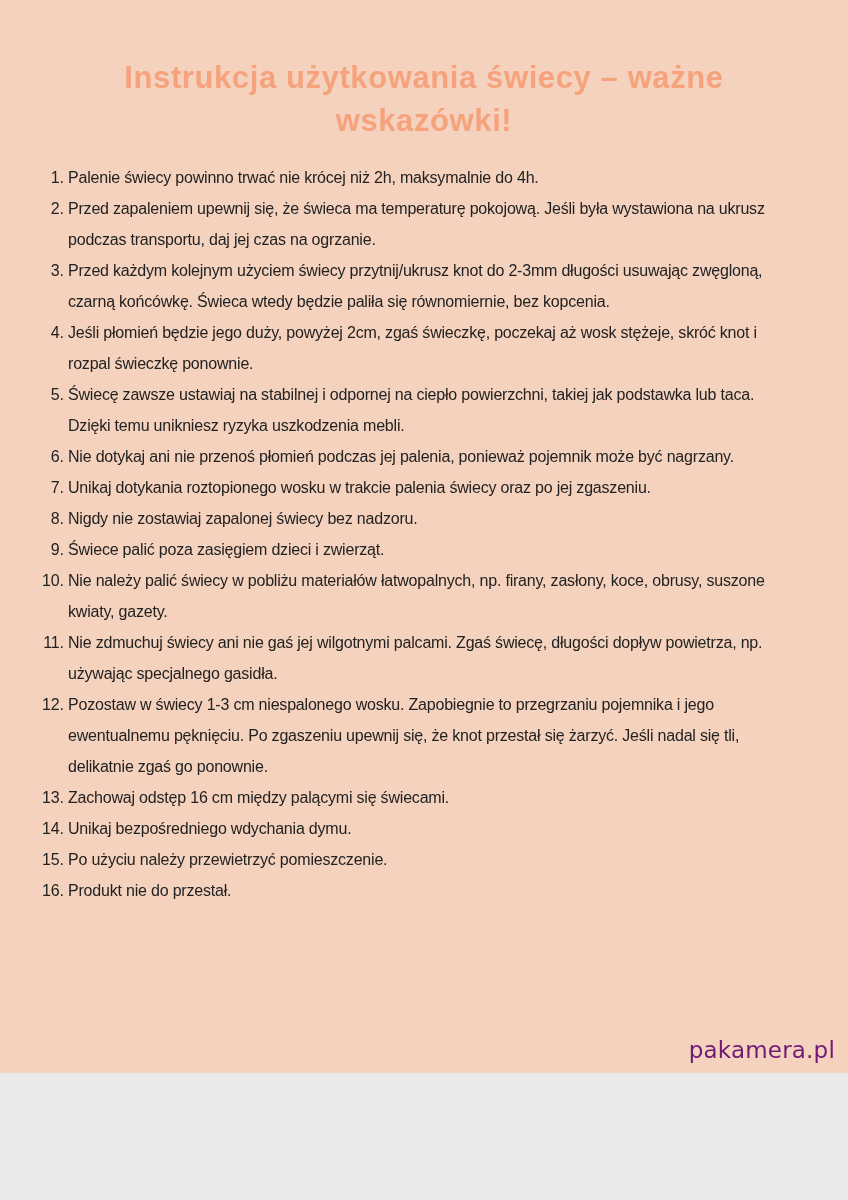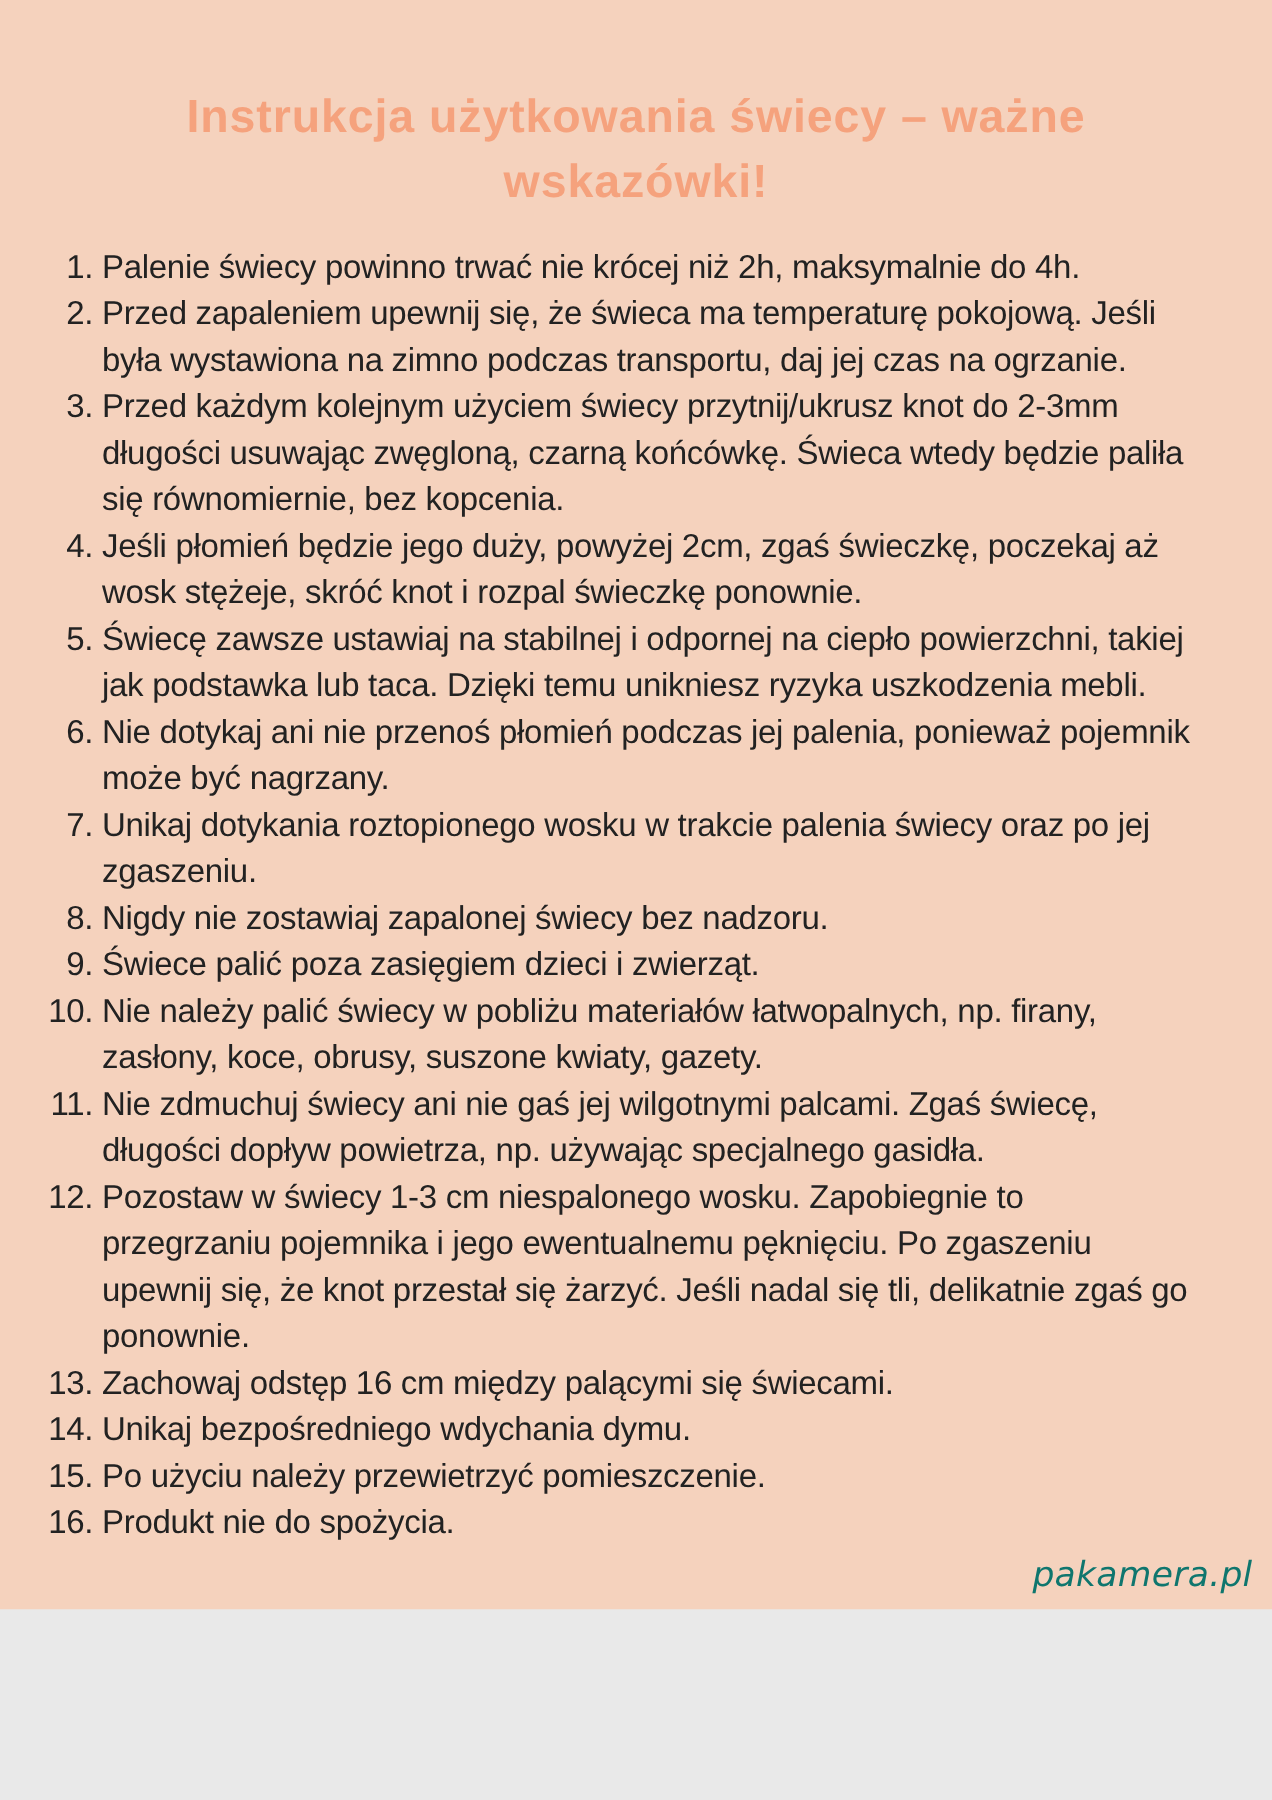--- a/index.html
+++ b/index.html
@@ -25,61 +25,60 @@
     color: #F5A27D;
     font-size: 31px;
     line-height: 43px;
     font-weight: 700;
     letter-spacing: 0.6px;
   }
   .instructions {
     margin: 20px 0 0 0;
     padding: 0 54px 0 68px;
     color: #222222;
-    font-size: 22px;
+    font-size: 16px;
     line-height: 31px;
     letter-spacing: -0.2px;
   }
   .instructions li {
     margin: 0;
     padding: 0;
   }
   .brand {
     position: absolute;
     right: 13px;
     bottom: 10px;
-    color: #0f766e;
+    color: #701a75;
     font-family: "DejaVu Sans", sans-serif;
     font-size: 23px;
     font-weight: 500;
     letter-spacing: 0.2px;
-    font-style: italic;
   }
 </style>
 </head>
 <body>
 
 <div class="page">
 
   <h1 class="title">Instrukcja użytkowania świecy – ważne wskazówki!</h1>
 
   <ol class="instructions">
     <li>Palenie świecy powinno trwać nie krócej niż 2h, maksymalnie do 4h.</li>
-    <li>Przed zapaleniem upewnij się, że świeca ma temperaturę pokojową. Jeśli była wystawiona na zimno podczas transportu, daj jej czas na ogrzanie.</li>
+    <li>Przed zapaleniem upewnij się, że świeca ma temperaturę pokojową. Jeśli była wystawiona na ukrusz podczas transportu, daj jej czas na ogrzanie.</li>
     <li>Przed każdym kolejnym użyciem świecy przytnij/ukrusz knot do 2-3mm długości usuwając zwęgloną, czarną końcówkę. Świeca wtedy będzie paliła się równomiernie, bez kopcenia.</li>
     <li>Jeśli płomień będzie jego duży, powyżej 2cm, zgaś świeczkę, poczekaj aż wosk stężeje, skróć knot i rozpal świeczkę ponownie.</li>
     <li>Świecę zawsze ustawiaj na stabilnej i odpornej na ciepło powierzchni, takiej jak podstawka lub taca. Dzięki temu unikniesz ryzyka uszkodzenia mebli.</li>
     <li>Nie dotykaj ani nie przenoś płomień podczas jej palenia, ponieważ pojemnik może być nagrzany.</li>
     <li>Unikaj dotykania roztopionego wosku w trakcie palenia świecy oraz po jej zgaszeniu.</li>
     <li>Nigdy nie zostawiaj zapalonej świecy bez nadzoru.</li>
     <li>Świece palić poza zasięgiem dzieci i zwierząt.</li>
     <li>Nie należy palić świecy w pobliżu materiałów łatwopalnych, np. firany, zasłony, koce, obrusy, suszone kwiaty, gazety.</li>
     <li>Nie zdmuchuj świecy ani nie gaś jej wilgotnymi palcami. Zgaś świecę, długości dopływ powietrza, np. używając specjalnego gasidła.</li>
     <li>Pozostaw w świecy 1-3 cm niespalonego wosku. Zapobiegnie to przegrzaniu pojemnika i jego ewentualnemu pęknięciu. Po zgaszeniu upewnij się, że knot przestał się żarzyć. Jeśli nadal się tli, delikatnie zgaś go ponownie.</li>
     <li>Zachowaj odstęp 16 cm między palącymi się świecami.</li>
     <li>Unikaj bezpośredniego wdychania dymu.</li>
     <li>Po użyciu należy przewietrzyć pomieszczenie.</li>
-    <li>Produkt nie do spożycia.</li>
+    <li>Produkt nie do przestał.</li>
   </ol>
 
   <div class="brand">pakamera.pl</div>
 
 </div>
 
 </body></html>

